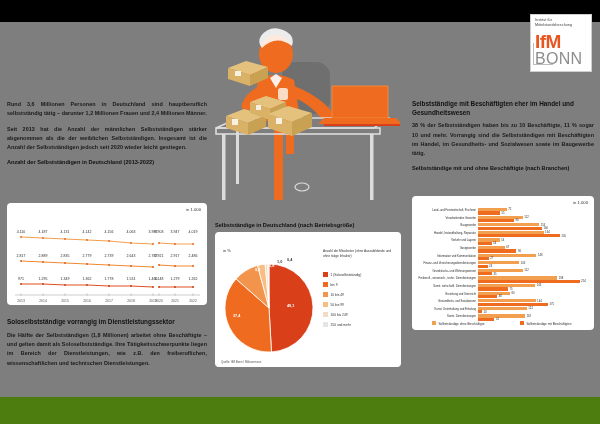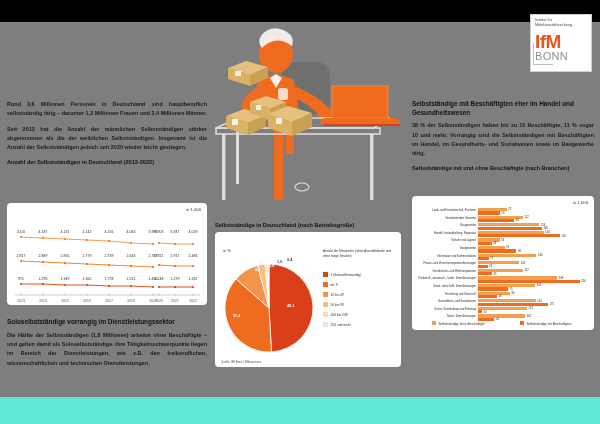--- a/index.html
+++ b/index.html
@@ -1,30 +1,30 @@
 <!DOCTYPE html>
 <html><head>
 <meta charset="utf-8">
 <style>
   * { box-sizing: border-box; margin:0; padding:0; }
   html,body { width:600px; height:424px; background:#000; overflow:hidden; }
   body { font-family:"Liberation Sans", sans-serif; }
 
-  #poster { position:relative; width:600px; height:424px; background:#5eead4; }
+  #poster { position:relative; width:600px; height:424px; background:#4d7c0f; }
 
   
   .grey-band { position:absolute; left:0; top:22px; width:600px; height:375px; background:#7e7e7e; }
   .white-top { position:absolute; left:0; top:0; width:600px; height:22px; background:#000; }
 
   
   .logo { position:absolute; right:8px; top:14px; width:62px; height:58px; background:#fff;
           border:1px solid #cfcfcf; padding:3px 4px; }
   .logo .l1 { font-size:3.6px; color:#3a3a3a; line-height:1.35; letter-spacing:.1px; }
   .logo .ifm { font-size:19px; font-weight:bold; color:#e8551f; line-height:.95; margin-top:5px; letter-spacing:-.5px;}
-  .logo .bonn { font-size:11px; color:#8d8d8d; line-height:1; letter-spacing:.3px; }
+  .logo .bonn { font-size:16px; color:#8d8d8d; line-height:1; letter-spacing:.3px; }
   .logo .corner { position:absolute; left:2px; bottom:6px; width:1px; height:22px; background:#bdbdbd; }
   .logo .corner2 { position:absolute; left:2px; bottom:6px; width:20px; height:1px; background:#bdbdbd; }
 
   
   .col-l { position:absolute; left:7px; top:100px; width:200px; }
   .col-r { position:absolute; left:412px; top:100px; width:182px; }
 
   .para { font-size:5.4px; color:#1a1a1a; line-height:1.72; text-align:justify; font-weight:bold; letter-spacing:.05px;}
   .para + .para { margin-top:6px; }
   .head { font-size:6.4px; font-weight:bold; color:#111; line-height:1.35; margin-bottom:4px; }

